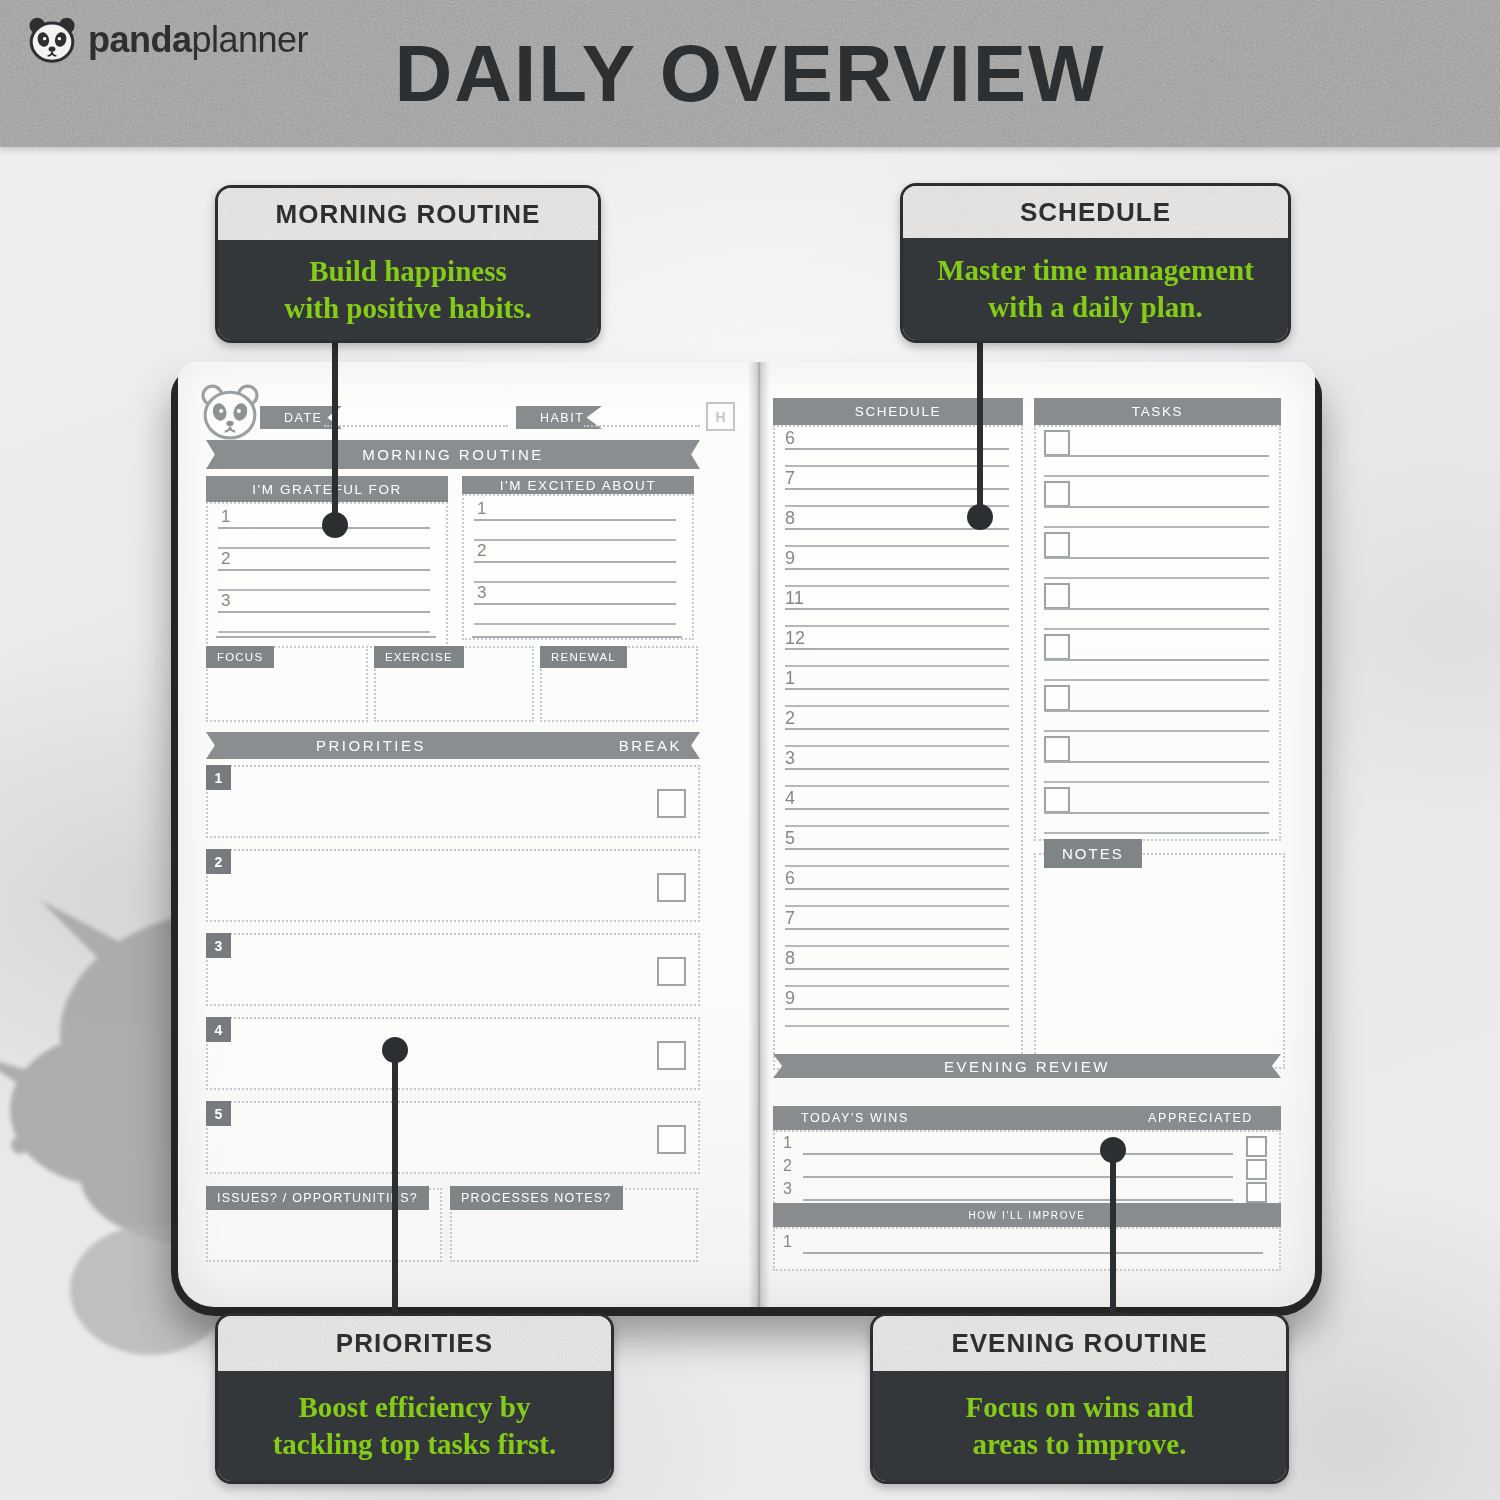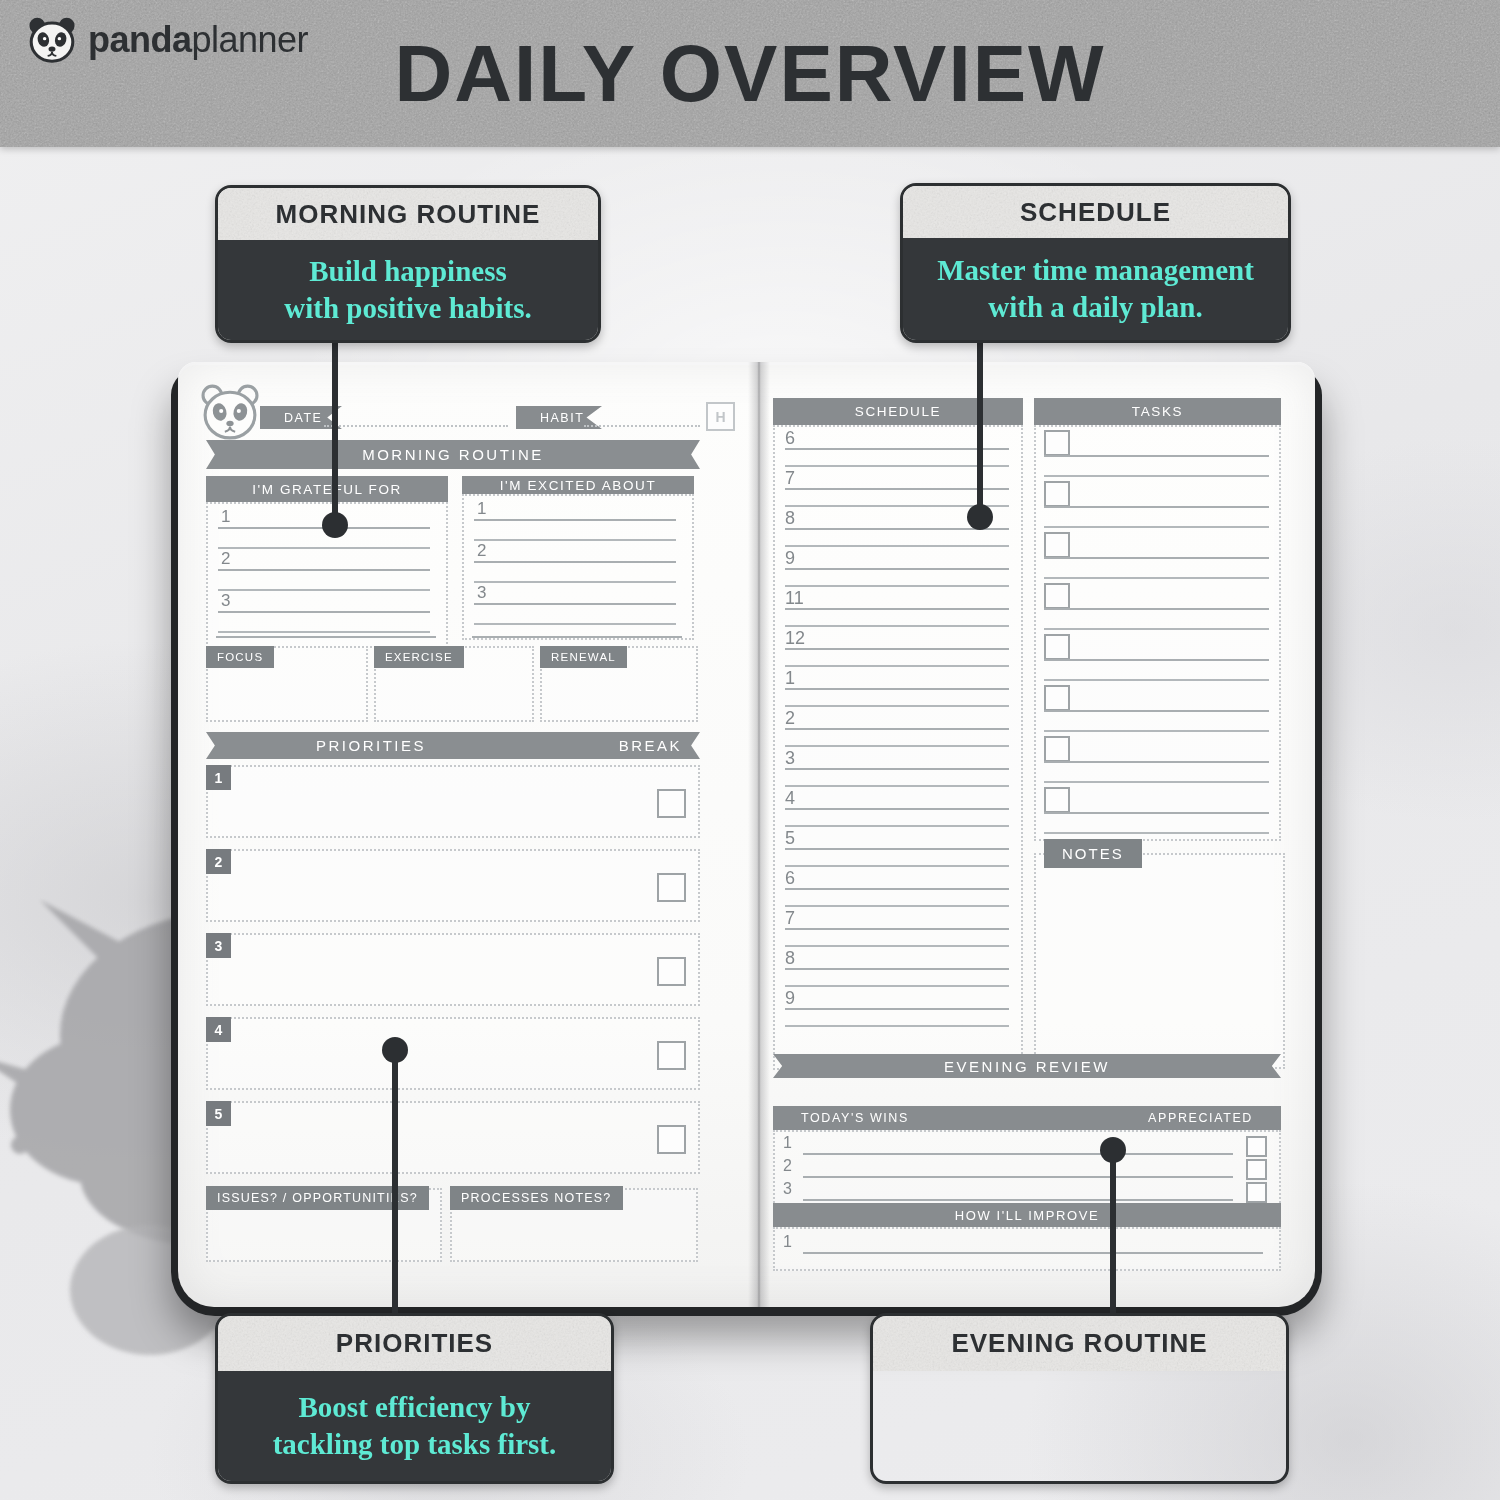--- a/index.html
+++ b/index.html
@@ -22,21 +22,21 @@
   .brand{position:absolute;left:26px;top:16px;display:flex;align-items:center;gap:10px;z-index:2;}
   .brand-text{font-size:36px;color:#2d3033;letter-spacing:-0.5px;}
   .brand-text b{font-weight:bold;}
   .page-title{position:absolute;left:0;top:28px;width:100%;text-align:center;z-index:2;
     font-size:80px;font-weight:bold;color:#2d3033;letter-spacing:2px;}
   
   .callout{position:absolute;z-index:6;border:3px solid #2c2f31;border-radius:16px;overflow:hidden;
            box-shadow:0 4px 10px rgba(0,0,0,.25);}
   .callout-head{position:relative;height:52px;background:#e8e7e5;display:flex;align-items:center;justify-content:center;}
   .callout-head span{position:relative;z-index:2;font-size:26px;font-weight:bold;color:#2d3033;letter-spacing:1px;}
-  .callout-body{background:#34373a;color:#5eead4;height:calc(100% - 52px);
+  .callout-body{background:#34373a;color:#84cc16;height:calc(100% - 52px);
     display:flex;align-items:center;justify-content:center;text-align:center;
     font-family:"Liberation Serif",serif;font-weight:bold;font-size:29px;line-height:1.28;white-space:pre-line;}
   .conn-line{position:absolute;z-index:5;width:6px;background:#2c2f32;}
   .conn-dot{position:absolute;z-index:5;width:26px;height:26px;border-radius:50%;background:#2c2f32;}
   
   .book-cover{position:absolute;left:171px;top:369px;width:1151px;height:947px;background:#232527;
     border-radius:26px 26px 44px 44px;box-shadow:0 22px 38px rgba(0,0,0,.35);z-index:1;}
   .book{position:absolute;left:178px;top:362px;width:1137px;height:945px;z-index:2;
     background:linear-gradient(180deg,#fdfdfc 0%,#fafaf9 70%,#f2f2f1 100%);
     border-radius:18px 18px 36px 36px;
@@ -430,21 +430,21 @@
         </div>
           <div class="win-row">
           <span class="wnum">3</span>
           <div class="wline"></div>
           <span class="cb wcb"></span>
         </div>
         </div>
     </div>
 
     <div class="abs" style="left:595px;top:841px;width:508px">
-      <div class="bar" style="height:24px;font-size:13px">
+      <div class="bar" style="height:24px;font-size:10px">
         <span>HOW I'LL IMPROVE</span>
       </div>
       <div class="dotbox" style="height:36px;padding-top:4px">
 
       <div class="win-row">
           <span class="wnum">1</span>
           <div class="wline" style="right:16px"></div>
         </div>
         </div>
     </div>
@@ -494,15 +494,17 @@
 tackling top tasks first.</div>
   </div>
 
   <div class="callout" style="left:870px;top:1313px;width:413px;height:165px">
     <div class="callout-head" style="height:55px">
       <svg class="grain" style="opacity:.22">
           <rect width="100%" height="100%" fill="#e8e7e5" filter="url(#grainf)"></rect>
         </svg>
       <span>EVENING ROUTINE</span>
     </div>
+    <div class="callout-body" style="height:calc(100% - 55px)">Focus on wins and
+areas to improve.</div>
   </div>
 
 </div>
 
 </body></html>

